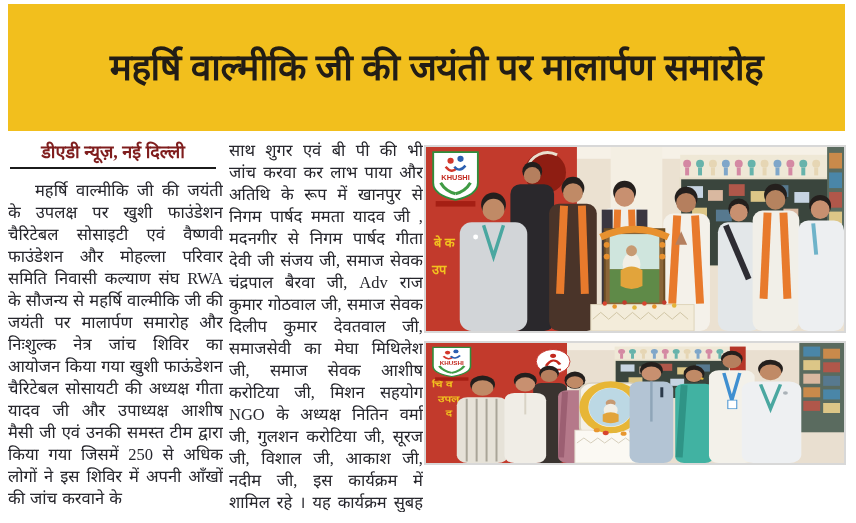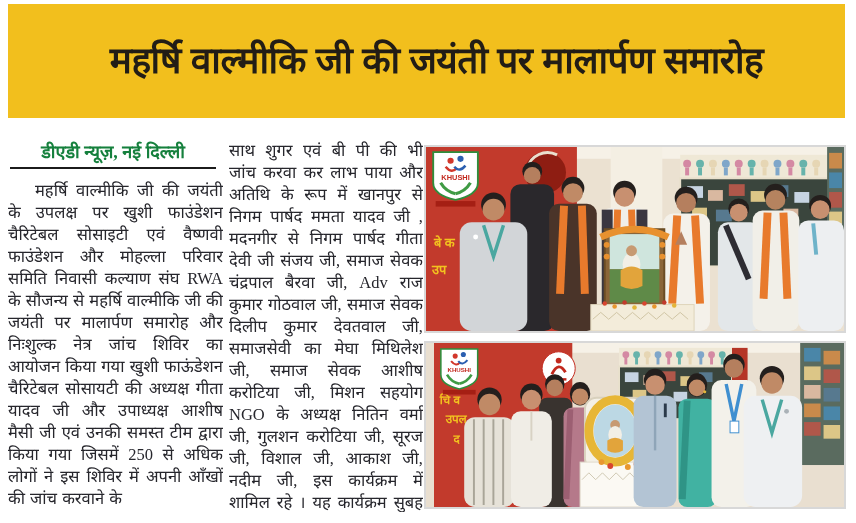--- a/index.html
+++ b/index.html
@@ -3,51 +3,51 @@
 <meta charset="utf-8">
 <style>
   * { margin:0; padding:0; box-sizing:border-box; }
   html,body { background:#ffffff; }
   .page {
     position:relative; width:856px; height:523px; overflow:hidden;
     background:#ffffff; font-family:"Liberation Serif","DejaVu Serif",serif;
   }
   
   .headline {
-    position:absolute; left:8px; top:4px; width:837px; height:114px;
+    position:absolute; left:8px; top:4px; width:837px; height:127px;
     background:#F2BF1D; display:flex; flex-direction:column;
     align-items:center; justify-content:center;
     font-family:"Liberation Sans","DejaVu Sans",sans-serif;
     padding-left:20px;
   }
   .hl-line {
     color:#221D16; font-weight:800; font-size:37px; line-height:56px;
     white-space:nowrap; letter-spacing:-0.5px; text-align:center;
   }
   
   .byline {
     position:absolute; left:10px; top:139px; width:206px;
-    text-align:center; font-weight:bold; font-size:18px; color:#15803d;
+    text-align:center; font-weight:bold; font-size:18px; color:#7f1d1d;
     padding-bottom:4px; border-bottom:2px solid #1b1b1b;
   }
   
   .col {
     position:absolute; text-align:justify; color:#26262C;
     font-size:16.5px; line-height:22px; overflow:hidden;
     word-spacing:1px;
   }
   .col1 { left:8px;   top:180px; width:215px; height:356px; text-indent:27px; }
   .col2 { left:229px; top:140px; width:194px; height:372px; }
   
   .photo {
     position:absolute; left:424px; width:422px;
     border:2px solid #d8d8d8; background:#e9dfd0;
   }
   .photo-top    { top:145px; height:188px; }
-  .photo-bottom { top:341px; height:168px;padding-left:8px; }
+  .photo-bottom { top:341px; height:124px; }
   .photo svg { display:block; width:100%; height:100%; }
 </style>
 </head>
 <body>
 
 <div class="page">
 
   <div class="headline">
     <div class="hl-line">महर्षि वाल्मीकि जी की जयंती पर मालार्पण समारोह</div>
   </div>

